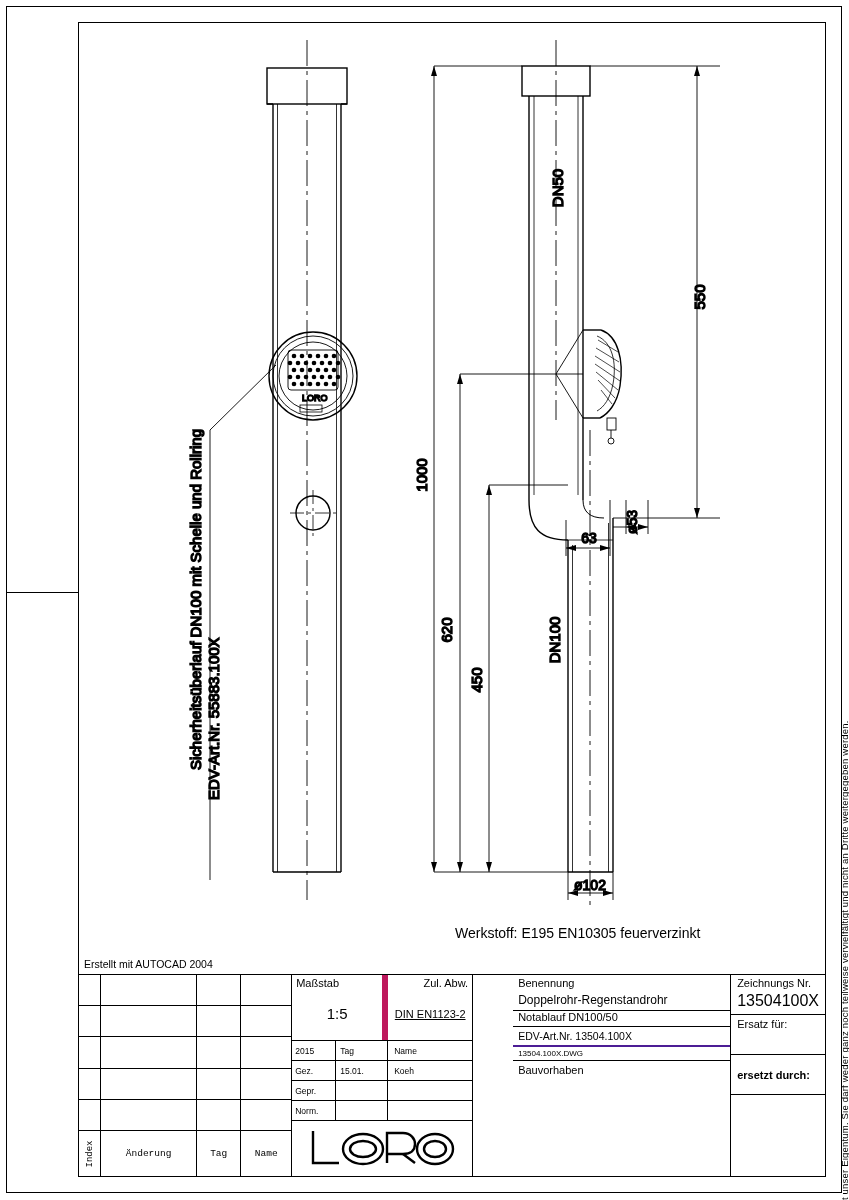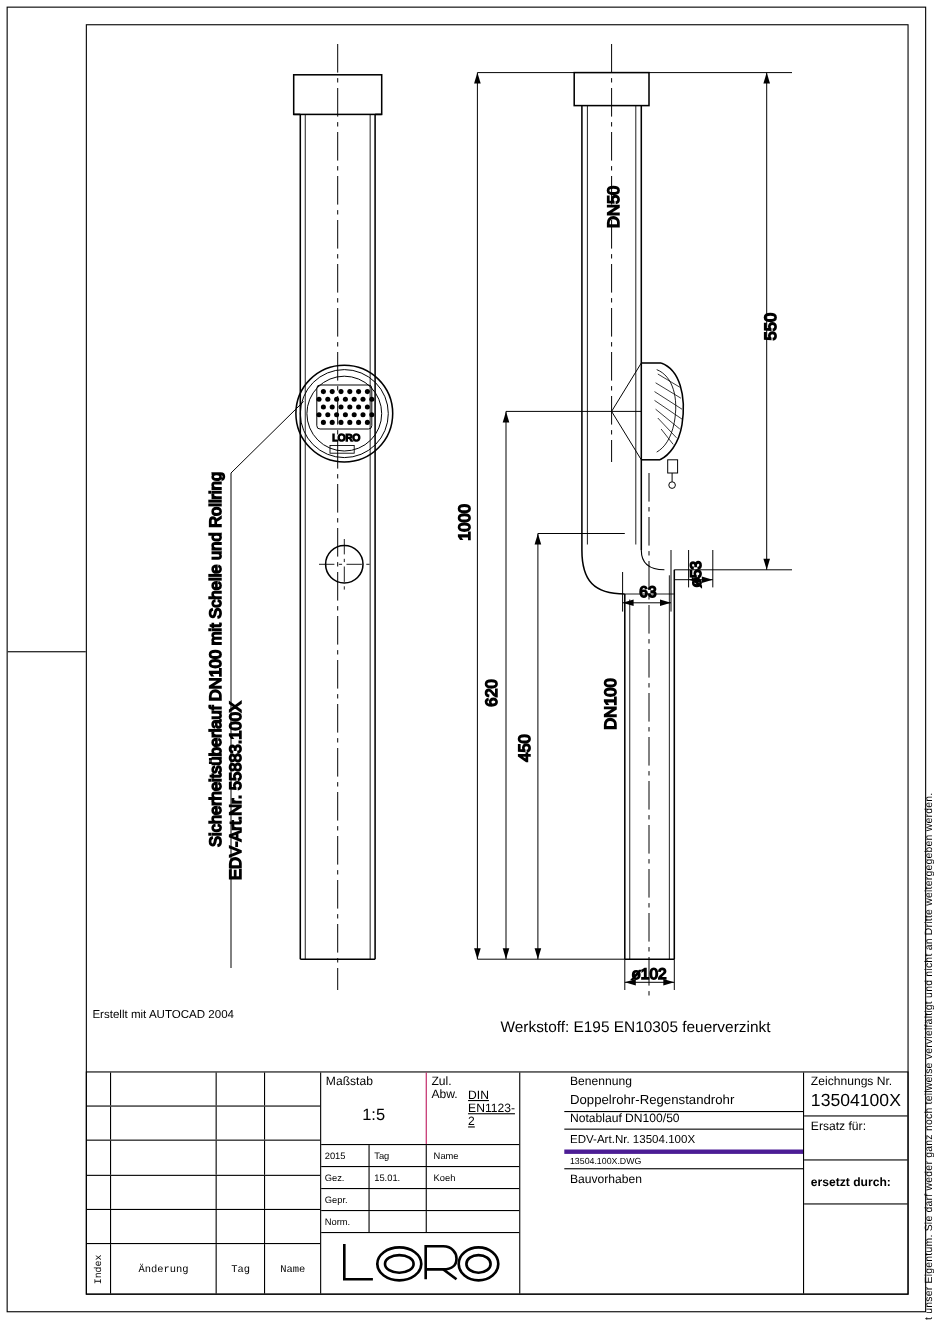--- a/index.html
+++ b/index.html
@@ -137,32 +137,33 @@
     box-sizing: border-box;
   }
   .mid-top {
     height: 66px;
     display: flex;
     border-bottom: 1px solid #000;
     box-sizing: border-box;
   }
   .mid-scale {
     width: 96px;
-    border-right: 1px solid #be185d;
+    border-right: 6px solid #be185d;
     box-sizing: border-box;
     padding: 2px 4px;
     display: flex;
     flex-direction: column;
   }
   .mid-tol {
     flex: 1;
     box-sizing: border-box;
     padding: 2px 4px;
     display: flex;
-    flex-direction: row;
+    flex-direction: column;
+    text-align: right;
   }
   .mid-scale .lbl, .mid-tol .lbl { font-size: 11px; }
   .mid-scale .val {
     flex: 1;
     display: flex;
     align-items: center;
     justify-content: center;
     font-size: 15px;
   }
   .mid-tol .val {
@@ -253,21 +254,21 @@
     line-height: 15px;
   }
   .ben-sub-2 {
     padding: 0 5px 3px 5px;
     border-bottom: 1px solid #000;
     font-size: 11px;
     box-sizing: border-box;
   }
   .ben-art {
     padding: 3px 5px;
-    border-bottom: 4px solid #4c1d95;
+    border-bottom: 2px solid #4c1d95;
     font-size: 10.5px;
     box-sizing: border-box;
   }
   .ben-dwg {
     padding: 2px 5px;
     border-bottom: 1px solid #000;
     font-size: 8px;
     box-sizing: border-box;
   }
   .ben-bv {
@@ -306,21 +307,21 @@
     font-size: 11px;
     display: flex;
     align-items: center;
     font-weight: bold;
   }
   .z-blank { flex: 1; }
 
   .autocad-note {
     position: absolute;
     left: 84px;
-    top: 916px;
+    top: 958px;
     font-size: 10.5px;
   }
   .werkstoff {
     position: absolute;
     left: 455px;
     top: 925px;
     font-size: 14px;
   }
 </style>
 </head>

